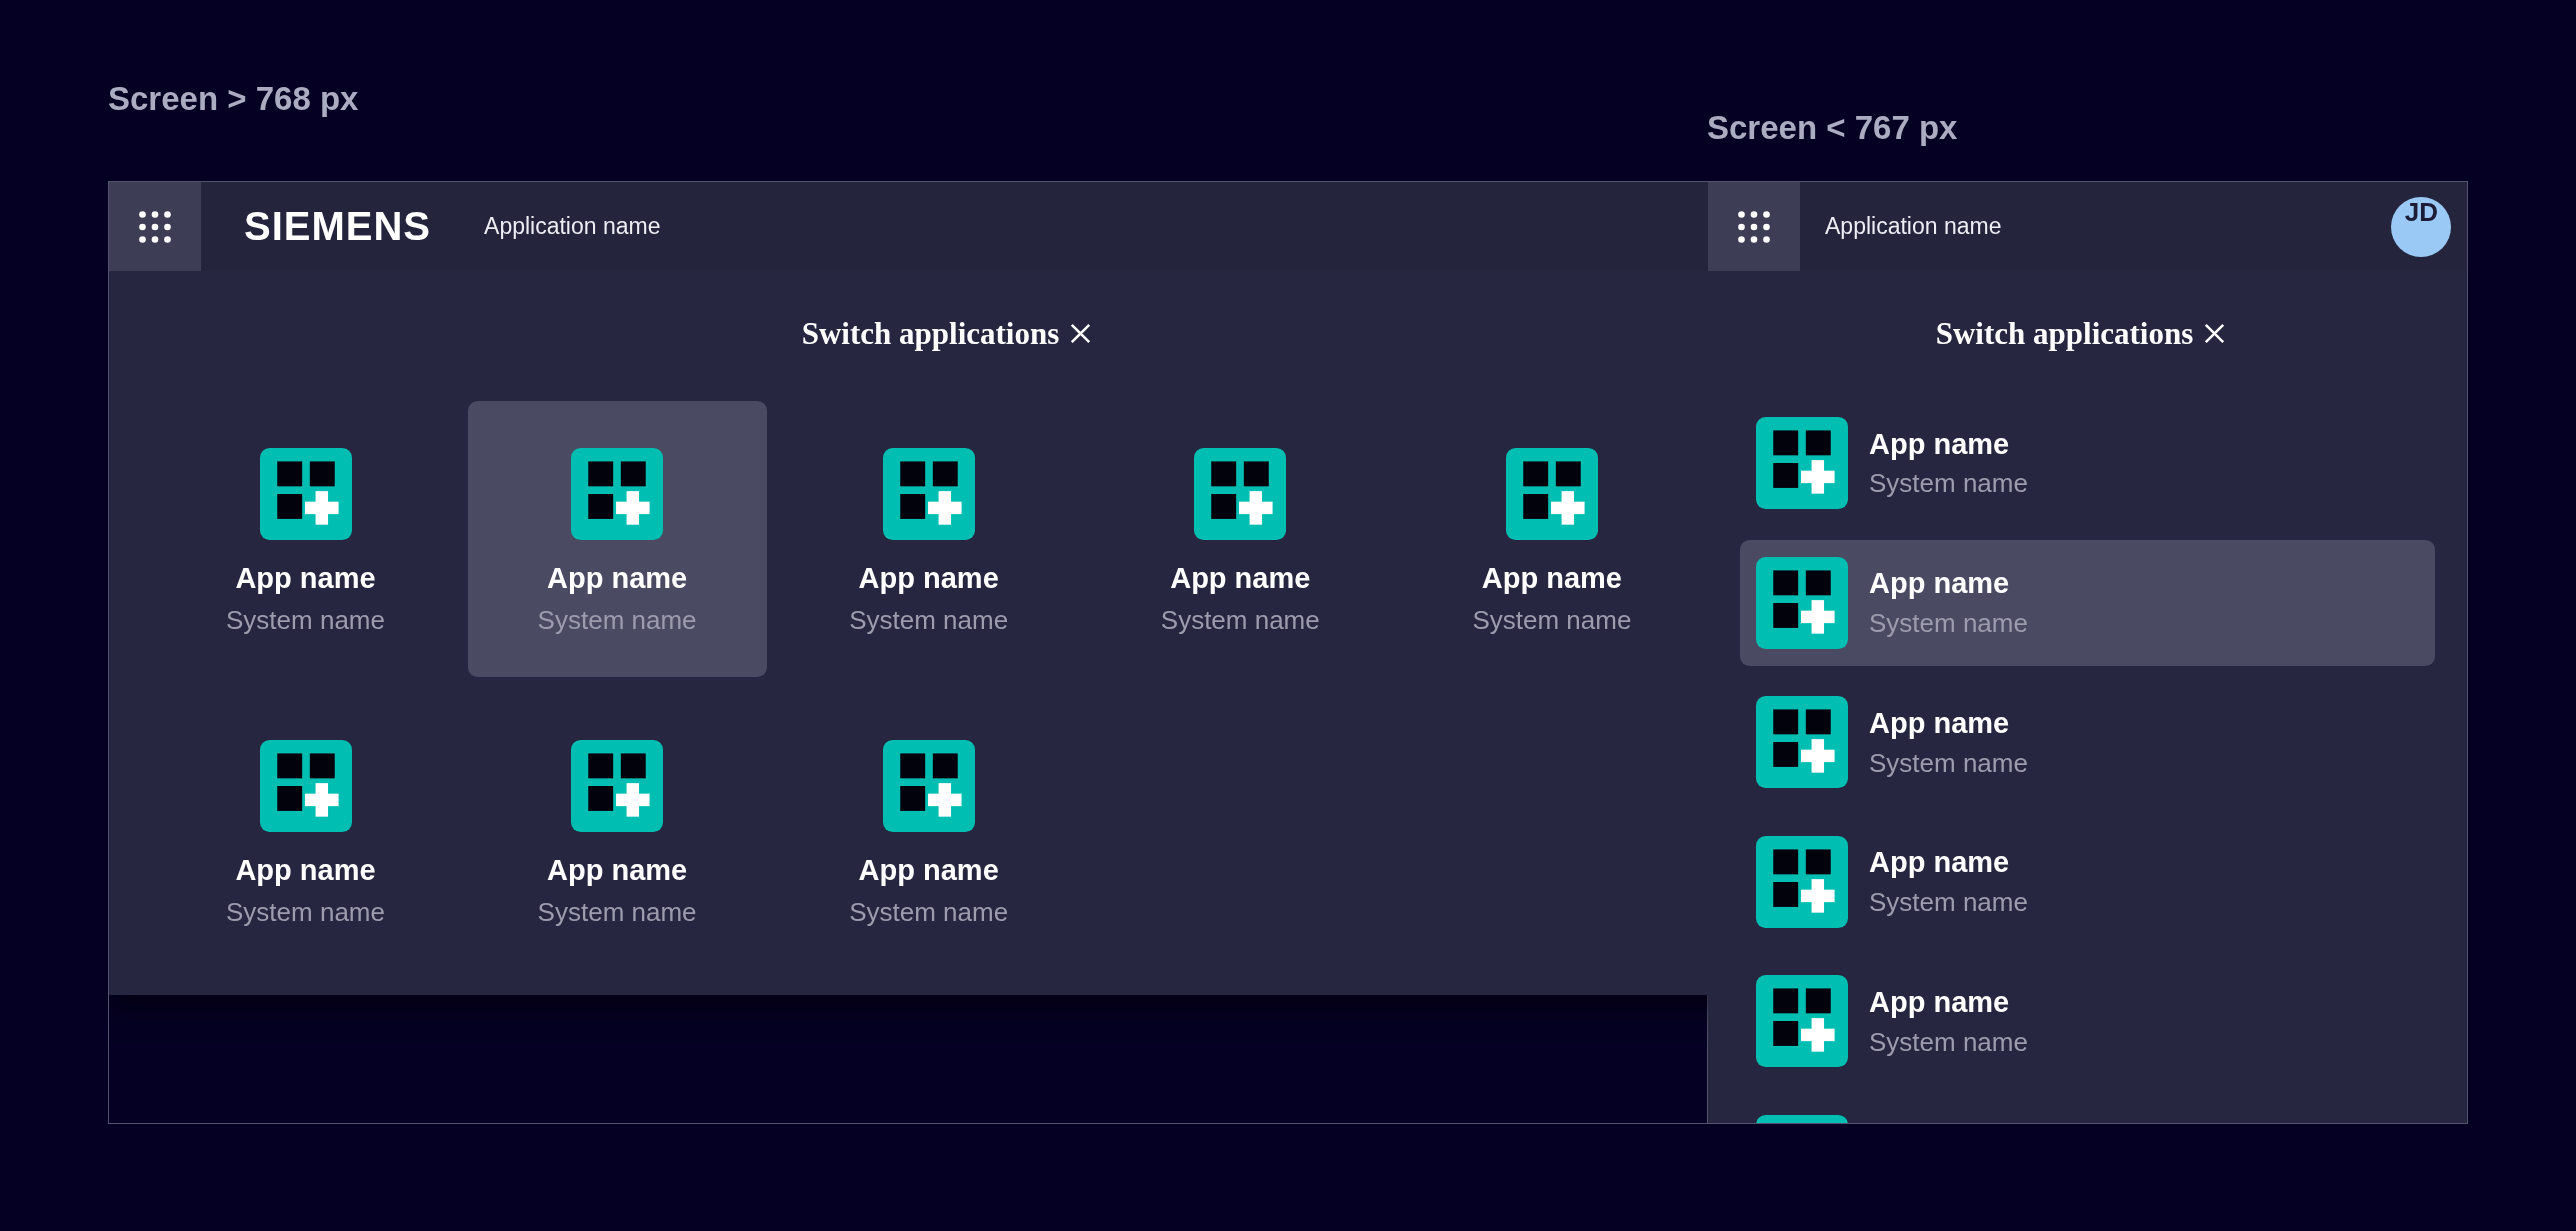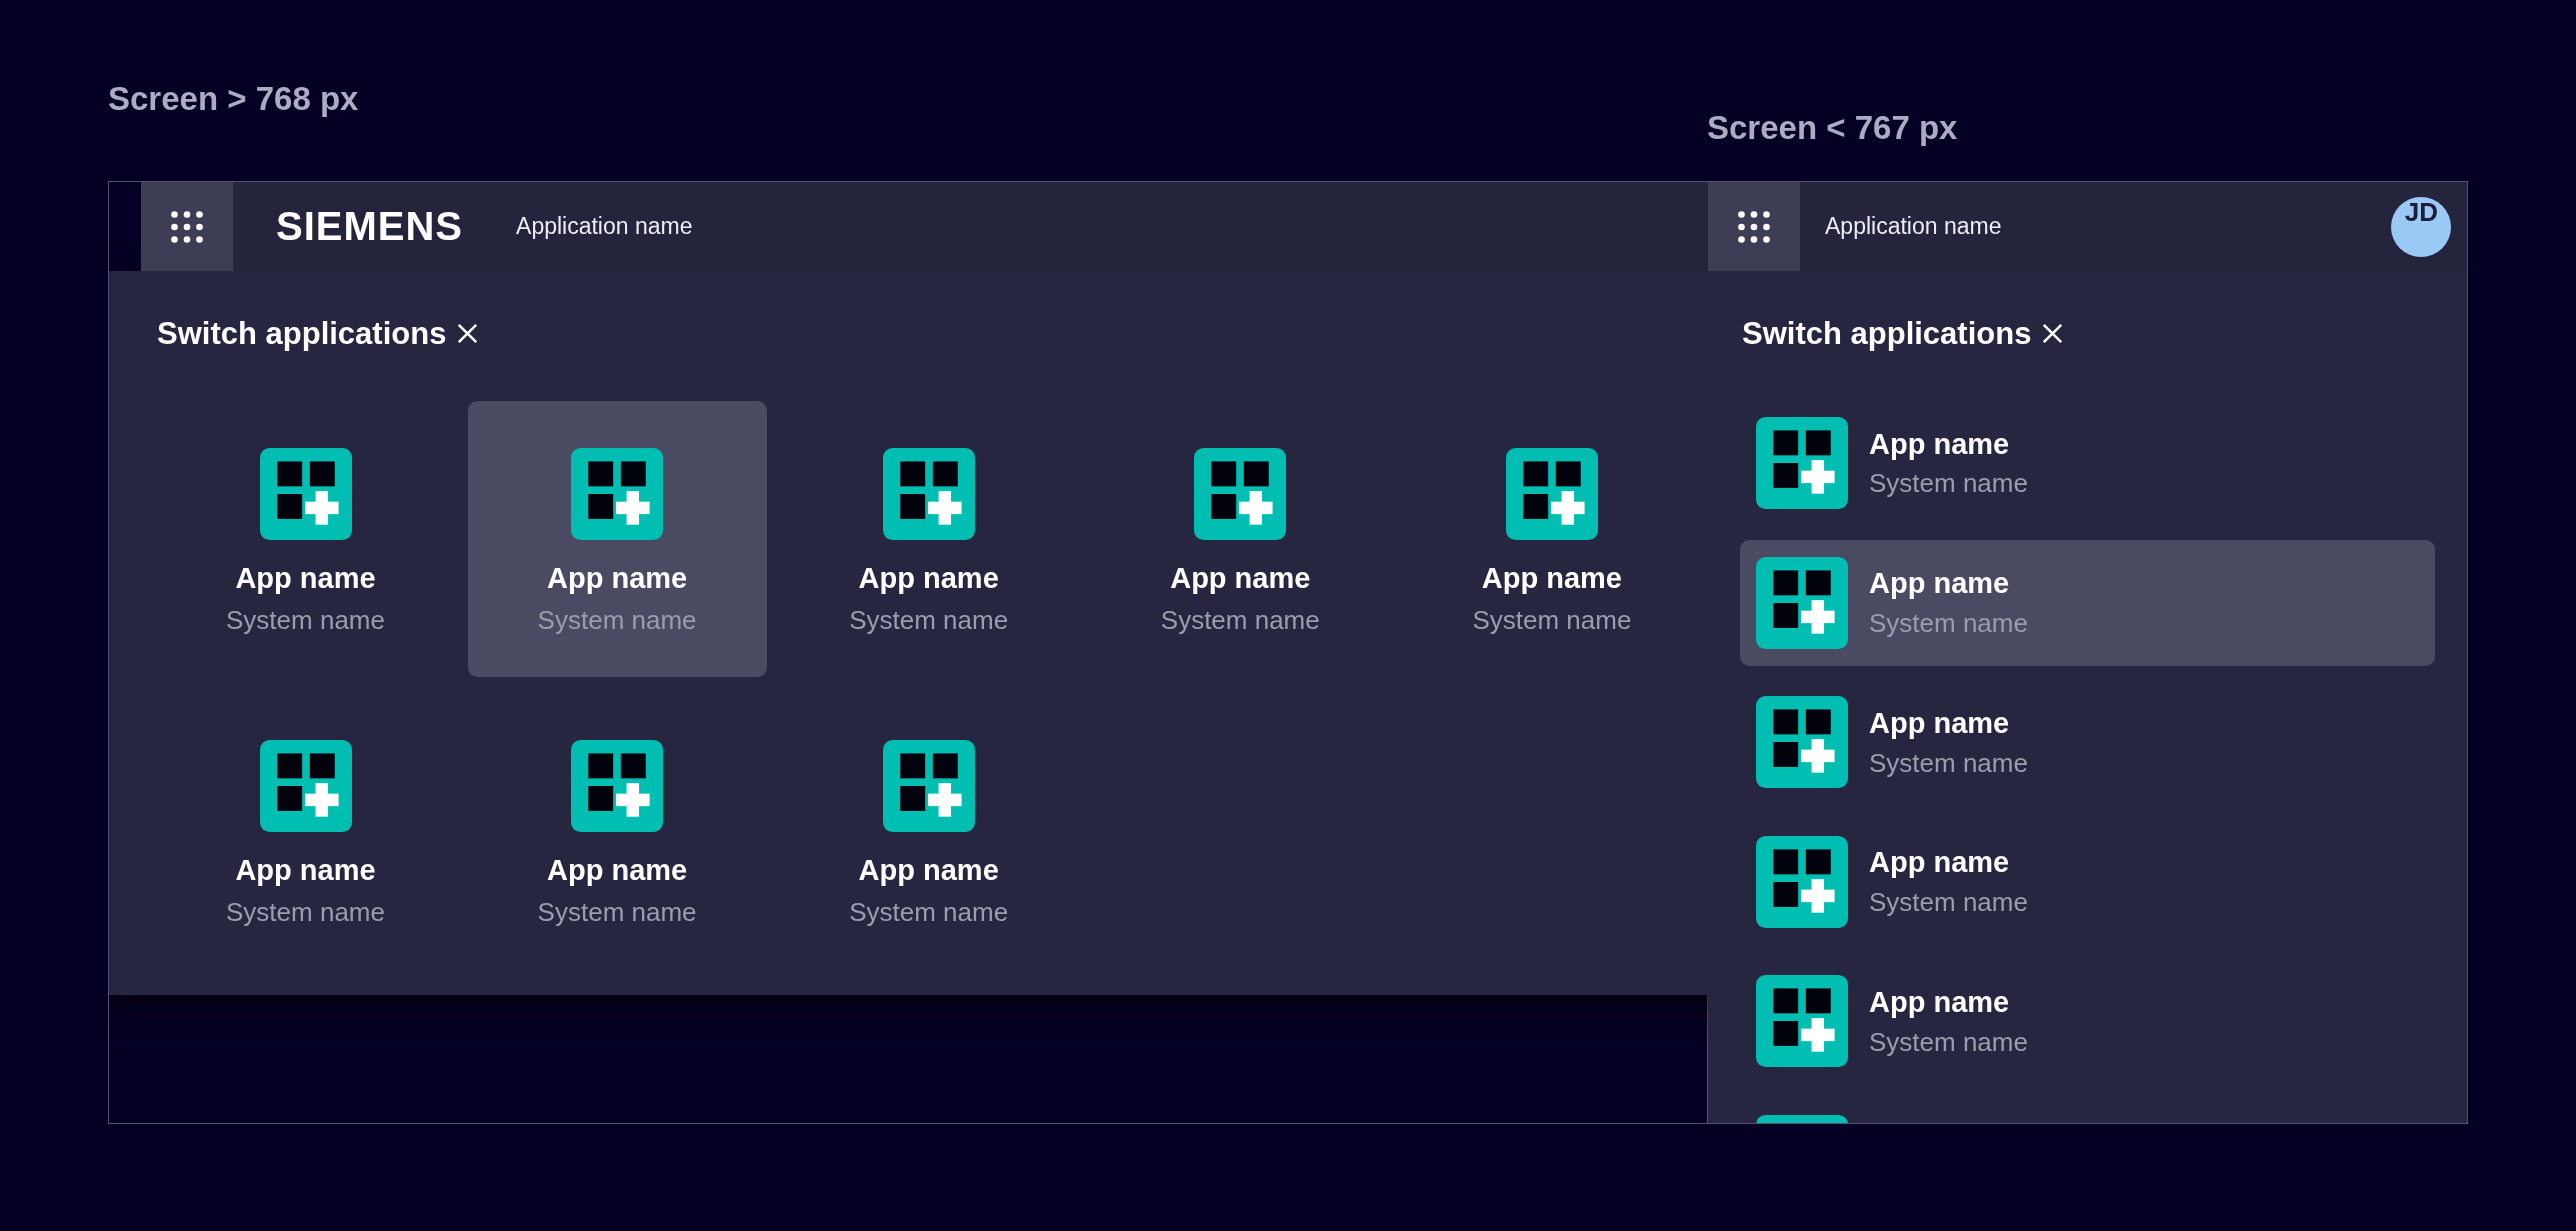--- a/index.html
+++ b/index.html
@@ -35,21 +35,21 @@
   .frame-label--mobile{left:1707px;top:106px;}
 
   .window{
     position:absolute;
     top:181px;
     height:943px;
     background:var(--page-bg);
     border:1px solid var(--window-border);
     overflow:hidden;
   }
-  .window--desktop{left:108px;width:1693px;padding-left:32px;}
+  .window--desktop{left:108px;width:1693px;}
   .window--mobile{left:1707px;width:761px;}
 
   .appbar{
     position:relative;
     height:89px;
     background:var(--header-bg);
     display:flex;
     align-items:center;
     z-index:3;
   }
@@ -102,21 +102,22 @@
     background:var(--panel-bg);
     box-shadow:0 13.6px 29px rgba(0,0,0,0.5);
     z-index:2;
   }
   .popup--desktop{height:724px;}
   .popup--mobile{bottom:0;overflow:hidden;}
 
   .popup-head{
     display:flex;
     align-items:center;
-    justify-content:flex-start;
+    justify-content:center;
+    font-family:Liberation Serif, serif;
   }
   .popup--desktop .popup-head{padding:41px 53px 0 48px;}
   .popup--mobile .popup-head{padding:41px 37px 0 34px;}
   .popup-title{
     font-size:31px;
     font-weight:700;
     color:var(--text-primary);
     line-height:39px;
   }
   .close-btn{

